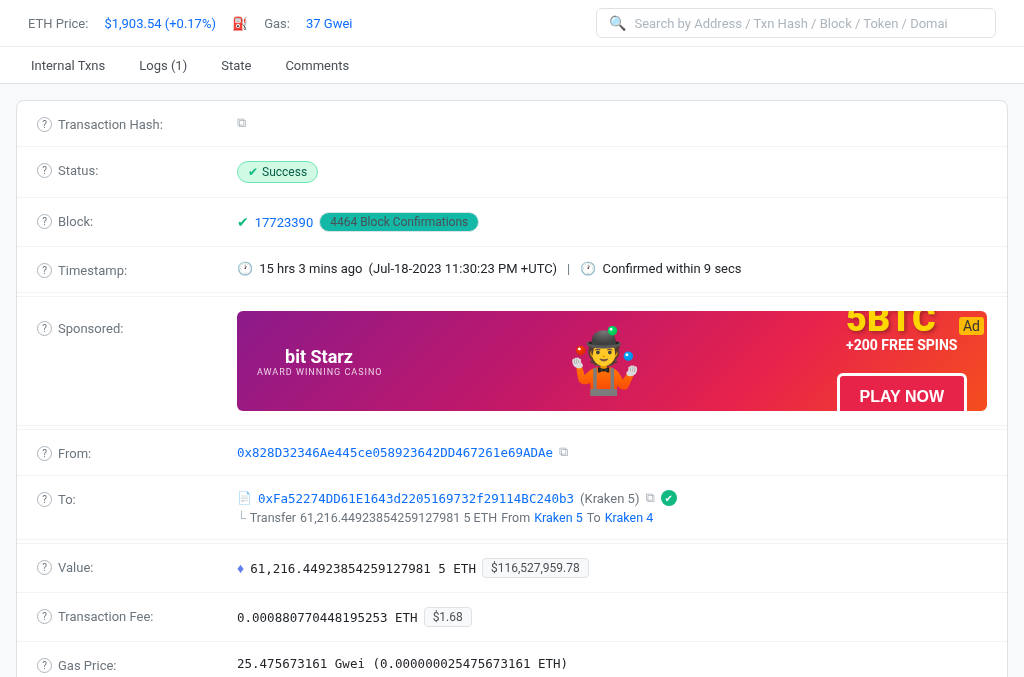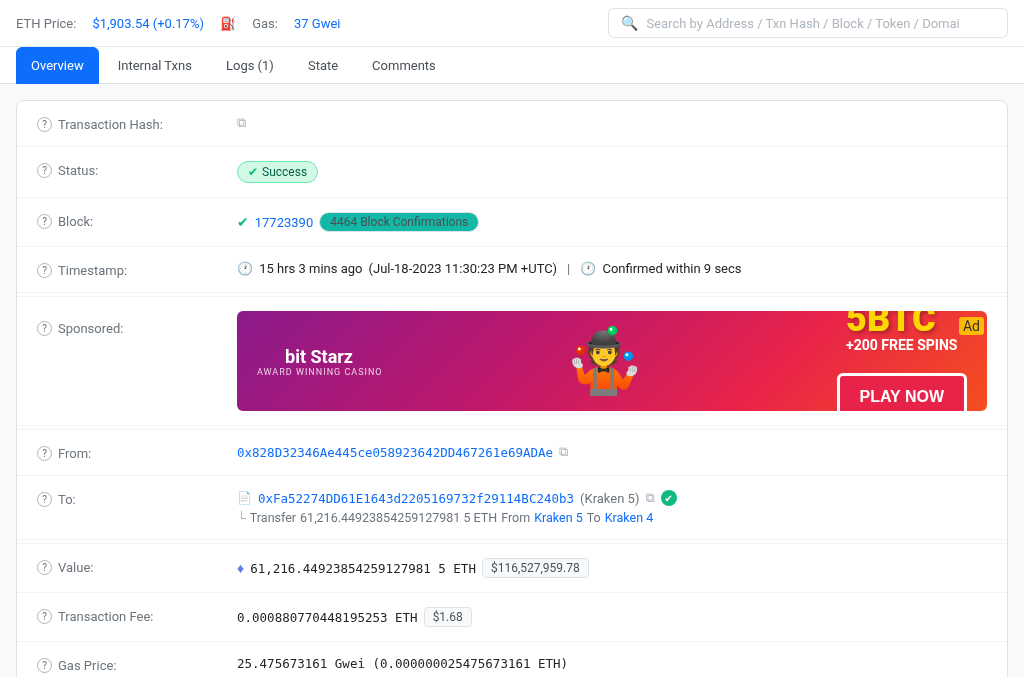--- a/index.html
+++ b/index.html
@@ -5,21 +5,21 @@
     * { box-sizing: border-box; margin: 0; padding: 0; }
     body {
       font-family: -apple-system, BlinkMacSystemFont, 'Segoe UI', Roboto, sans-serif;
       background: #f8f9fa;
       color: #212529;
       font-size: 14px;
     }
     .top-bar {
       background: #fff;
       border-bottom: 1px solid #e9ecef;
-      padding: 8px 16px;
+      padding: 8px 28px;
       display: flex;
       align-items: center;
       justify-content: space-between;
     }
     .eth-info {
       display: flex;
       align-items: center;
       gap: 16px;
       font-size: 13px;
       color: #6c757d;
@@ -276,21 +276,20 @@
     <span>Gas:</span>
     <a class="gas-link" href="#">37 Gwei</a>
   </div>
   <div class="search-bar">
     <span class="search-icon">🔍</span>
     <span>Search by Address / Txn Hash / Block / Token / Domai</span>
   </div>
 </div>
 
 <div class="tabs-bar">
-  <div class="tab active">Overview</div>
   <div class="tab">Internal Txns</div>
   <div class="tab">Logs (1)</div>
   <div class="tab">State</div>
   <div class="tab">Comments</div>
 </div>
 
 <div class="main-card">
 
   <div class="detail-row">
     <div class="label-col">

